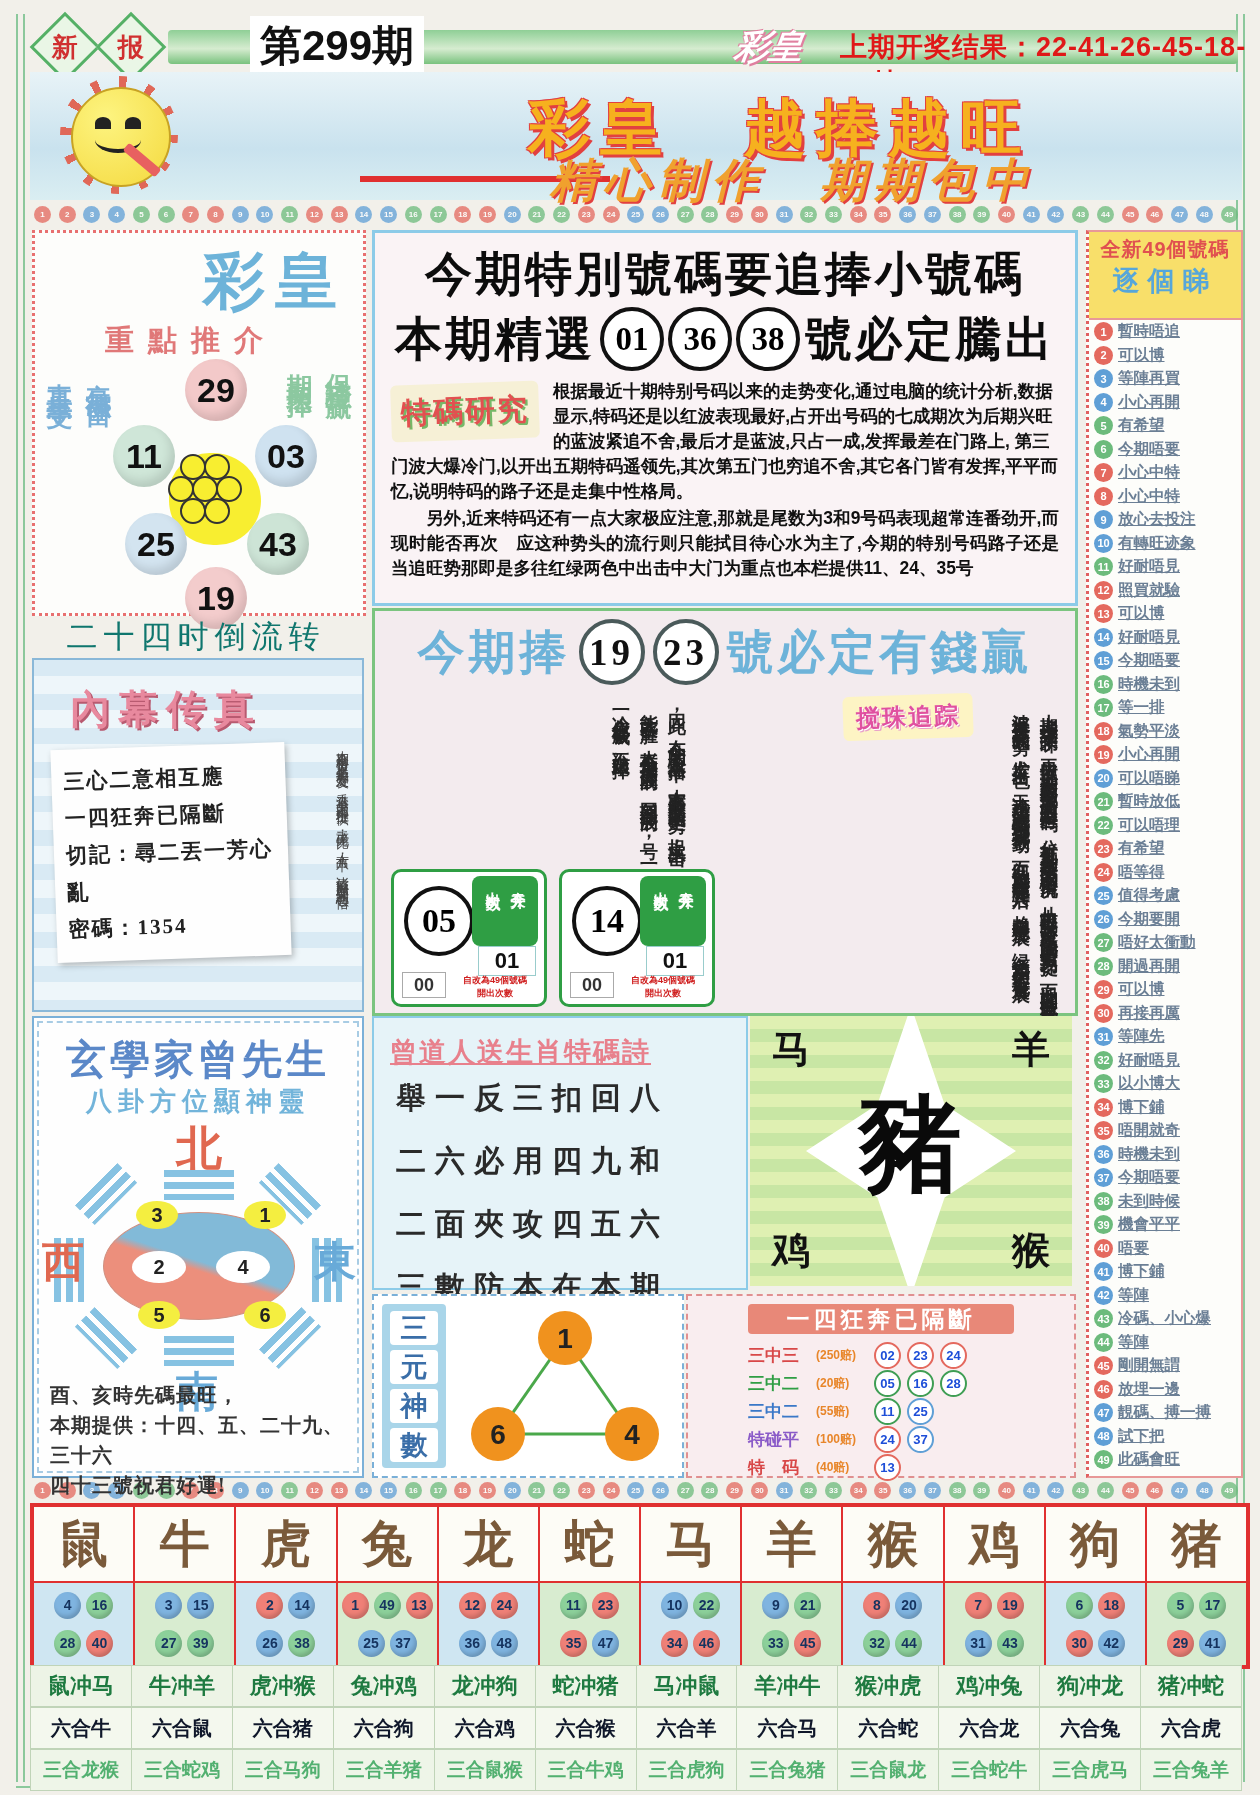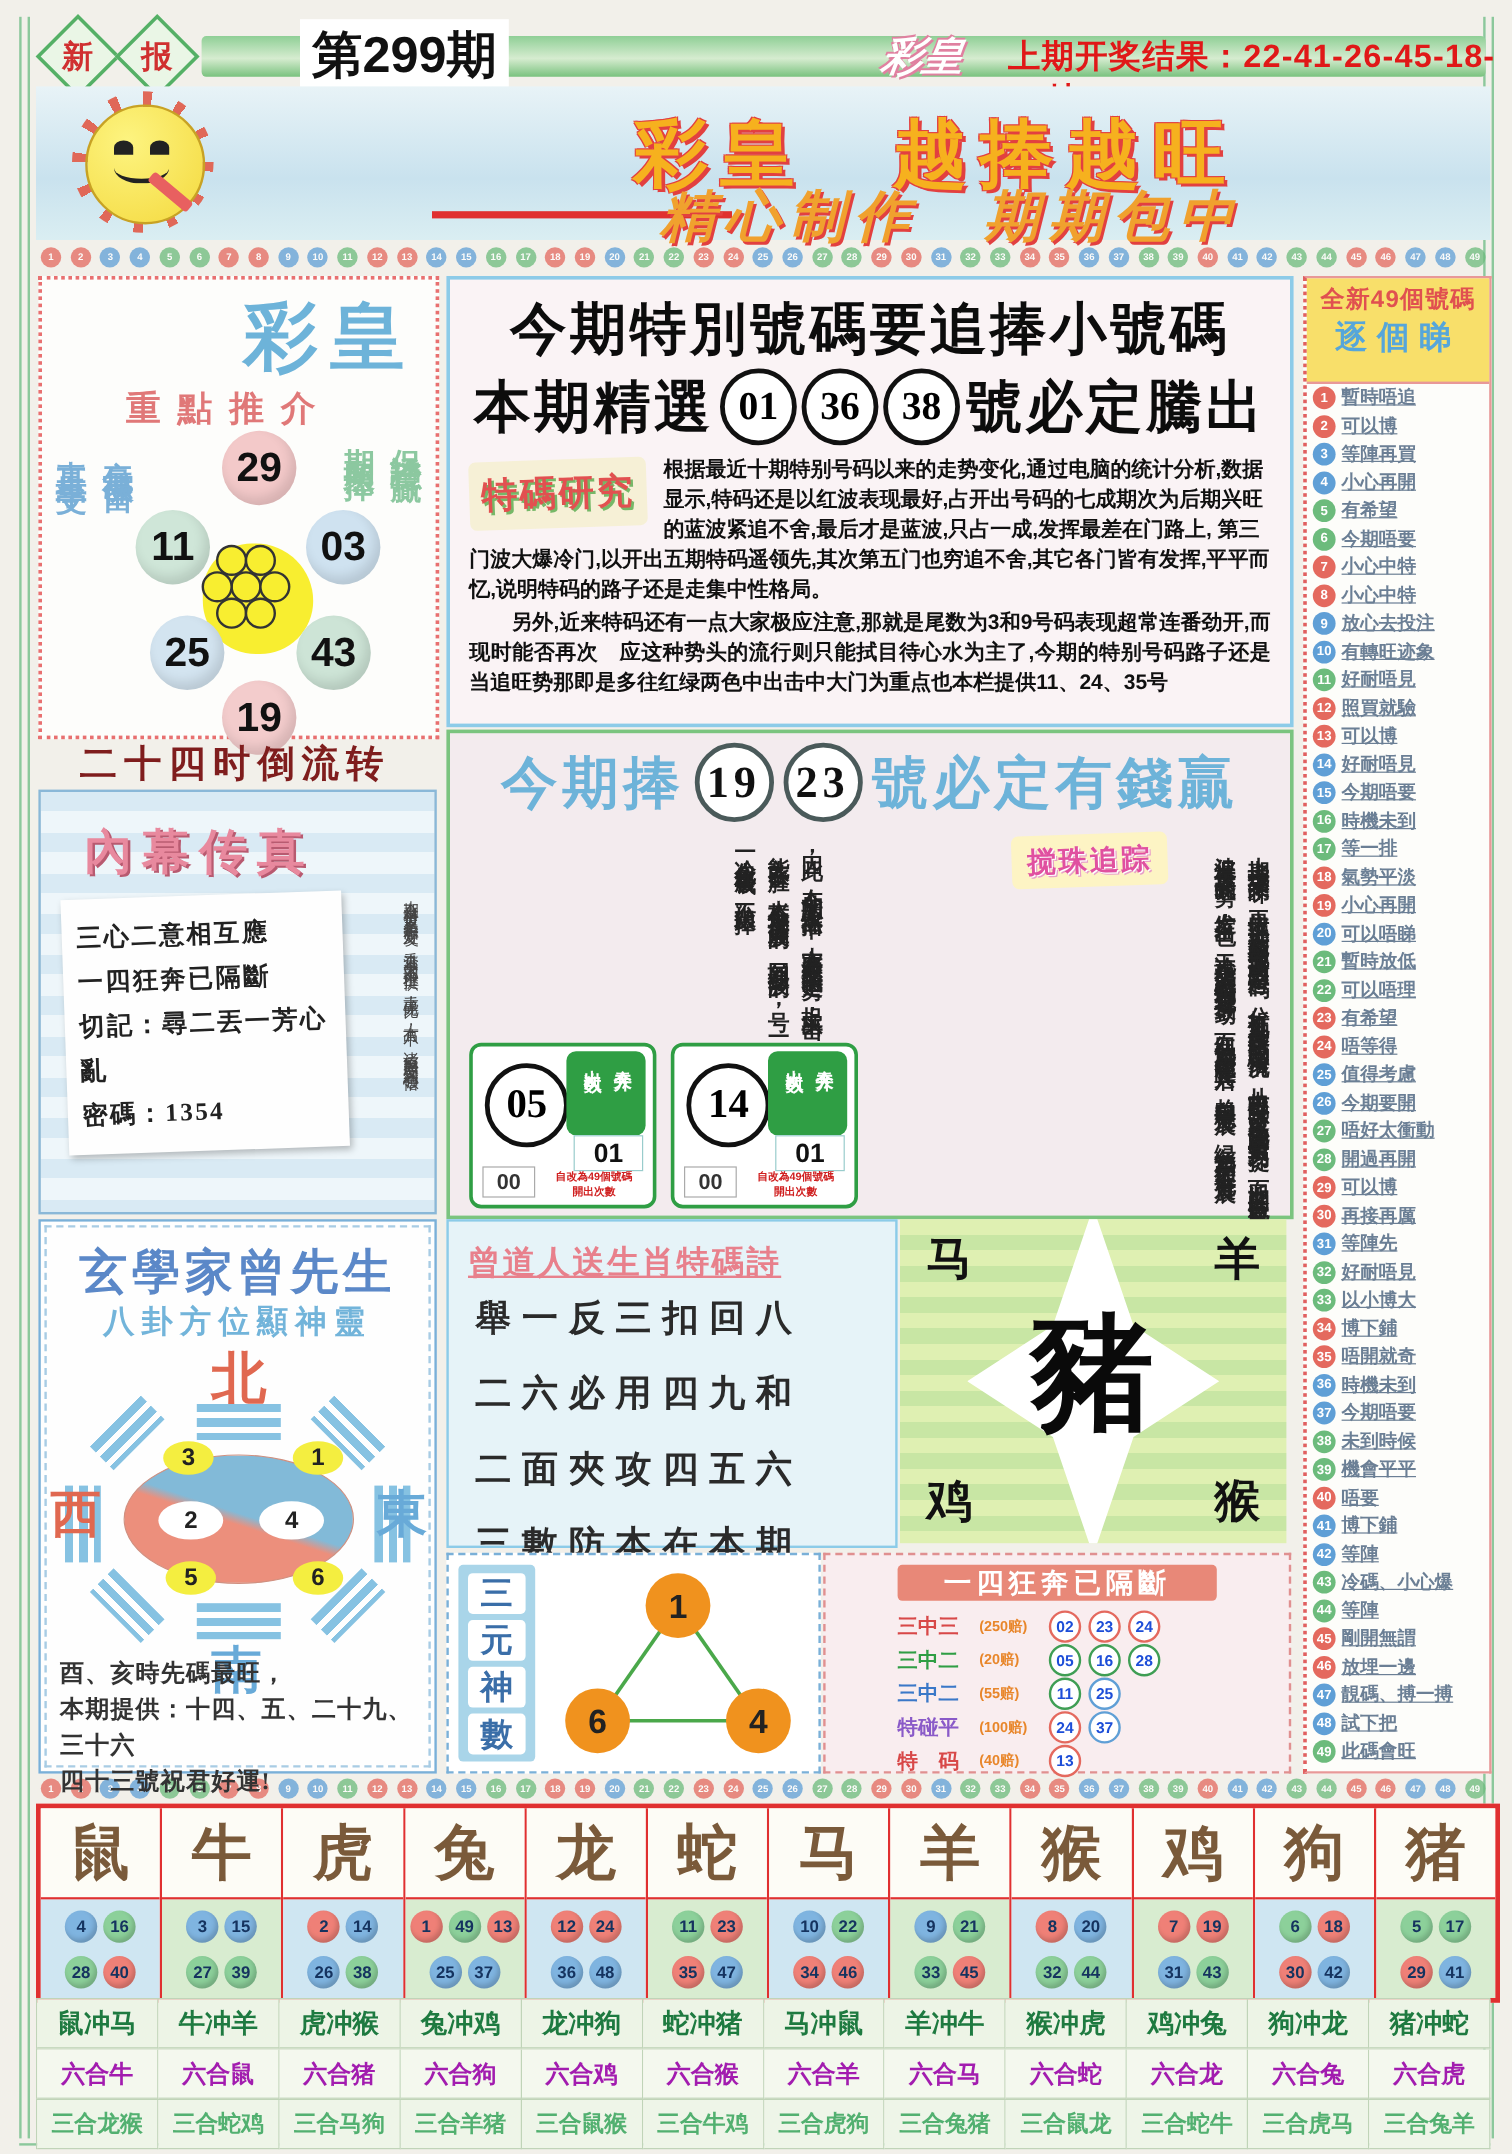--- a/index.html
+++ b/index.html
@@ -45,21 +45,21 @@
   
   .rec-box{border:3px dotted #e87070;background:#fdfdfb;}
   .rec-title{font-size:62px;font-weight:900;color:#6db3d9;letter-spacing:10px;}
   .rec-sub{font-size:29px;font-weight:bold;color:#e07878;letter-spacing:14px;}
   .vtext{writing-mode:vertical-rl;font-weight:bold;letter-spacing:6px;}
   .flower-ball{position:absolute;width:62px;height:62px;border-radius:50%;
     display:flex;align-items:center;justify-content:center;font-size:34px;font-weight:bold;color:#111;
     box-shadow:inset -4px -6px 10px rgba(0,0,0,.12);}
   .flower-center{position:absolute;width:92px;height:92px;border-radius:46% 54% 50% 50%;background:#f8ee30;}
   .pollen{position:absolute;width:22px;height:22px;border:2px solid #333;border-radius:50%;background:#f8ee30;}
-  .footer24{font-size:31px;font-weight:700;color:#7f1d1d;letter-spacing:6px;}
+  .footer24{font-size:31px;font-weight:400;color:#0f766e;letter-spacing:6px;}
 
   
   .neimu-box{border:2px solid #8ab8d8;
     background:repeating-linear-gradient(180deg,#d9eaf4 0 16px,#eef6fa 16px 34px);}
   .neimu-title{font-size:40px;font-weight:900;color:#e8899e;letter-spacing:8px;text-shadow:2px 2px 0 #b85a70;}
   .note-paper{background:#fefefe;box-shadow:2px 3px 6px rgba(0,0,0,.25);transform:rotate(-2deg);padding:14px 12px;}
   .note-line{font-family:"Liberation Serif","DejaVu Serif",serif;font-size:21px;color:#222;
     font-weight:bold;line-height:37px;letter-spacing:2px;}
   .neimu-side{writing-mode:vertical-rl;font-size:13px;color:#444;letter-spacing:2px;line-height:19px;}
 
@@ -164,21 +164,21 @@
   .gball{width:27px;height:27px;border-radius:50%;display:inline-flex;align-items:center;justify-content:center;
     font-size:14px;font-weight:900;color:#15335f;box-shadow:inset -2px -3px 4px rgba(0,0,0,.18);}
   .gball.red{background:#ef8077;} .gball.blue{background:#7fb4e0;} .gball.green{background:#8cd09a;}
   .zballs.bgA{background:#cfe6f2;} .zballs.bgB{background:#d8ecd0;}
 
   
   .brow{display:flex;border-left:1px solid #c0d4b8;border-top:1px solid #c0d4b8;}
   .brow div{flex:1;height:40px;display:flex;align-items:center;justify-content:center;
     border-right:1px solid #c0d4b8;border-bottom:1px solid #c0d4b8;font-weight:900;}
   .brow.chong div{font-size:22px;color:#1e7a40;background:#edf4e6;}
-  .brow.liuhe div{font-size:20px;color:#a21caf;background:#f4f8ee;}
+  .brow.liuhe div{font-size:20px;color:#0f172a;background:#f4f8ee;}
   .brow.sanhe div{font-size:19px;color:#52b070;background:#eef5e8;}
 </style>
 </head>
 <body>
 
 <div class="vline" style="left:16px"></div>
 <div class="vline" style="left:23px"></div>
 <div class="vline" style="left:1236px"></div>
 <div class="vline" style="left:1243px"></div>
 <div class="hline" style="top:1786px"></div>

